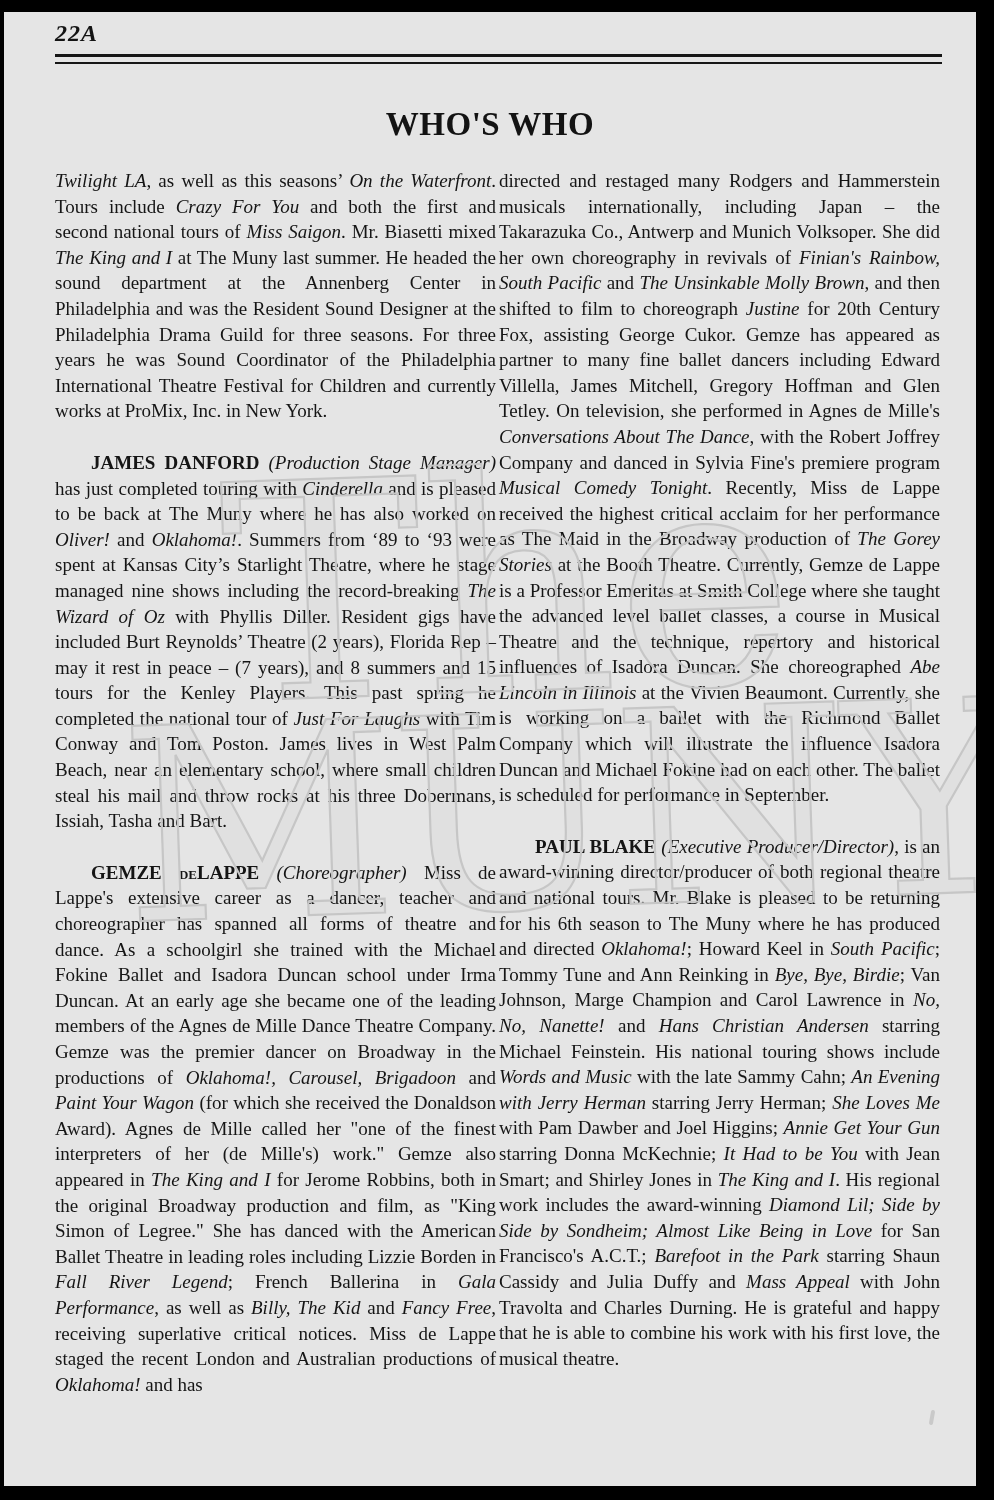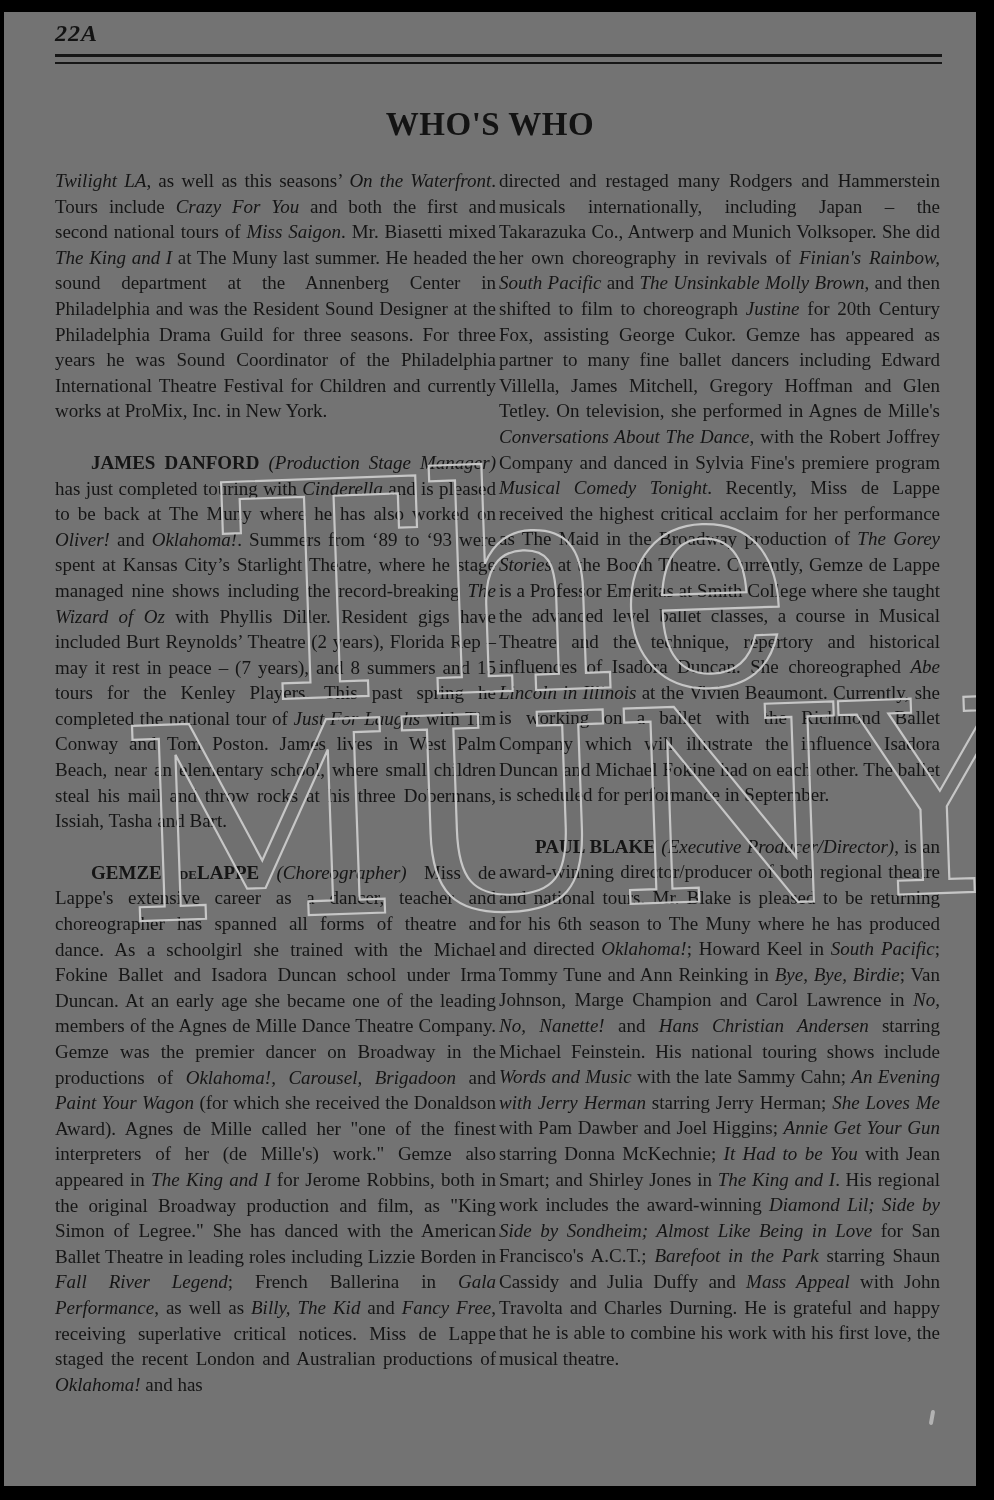--- a/index.html
+++ b/index.html
@@ -2,21 +2,21 @@
 <html><head>
 <meta charset="utf-8">
 <style>
   html,body{margin:0;padding:0;}
   body{
     width:994px;height:1500px;position:relative;background:#000;
     font-family:"Liberation Serif","DejaVu Serif",serif;overflow:hidden;
   }
   .page{
     position:absolute;left:4px;top:12px;width:972px;height:1474px;
-    background:#737373;overflow:hidden;
+    background:#e5e5e5;overflow:hidden;
   }
   
   .header-row{
     position:absolute;top:8px;left:51px;width:887px;
     display:flex;justify-content:space-between;align-items:flex-end;
   }
   .page-number{font-style:italic;font-weight:700;font-size:24px;color:#131313;letter-spacing:1px;}
   .issue-title{font-size:22px;color:#131313;letter-spacing:0.5px;}
   .header-rules{position:absolute;top:42px;left:51px;width:887px;}
   .rule-a{height:3px;background:#161616;}

